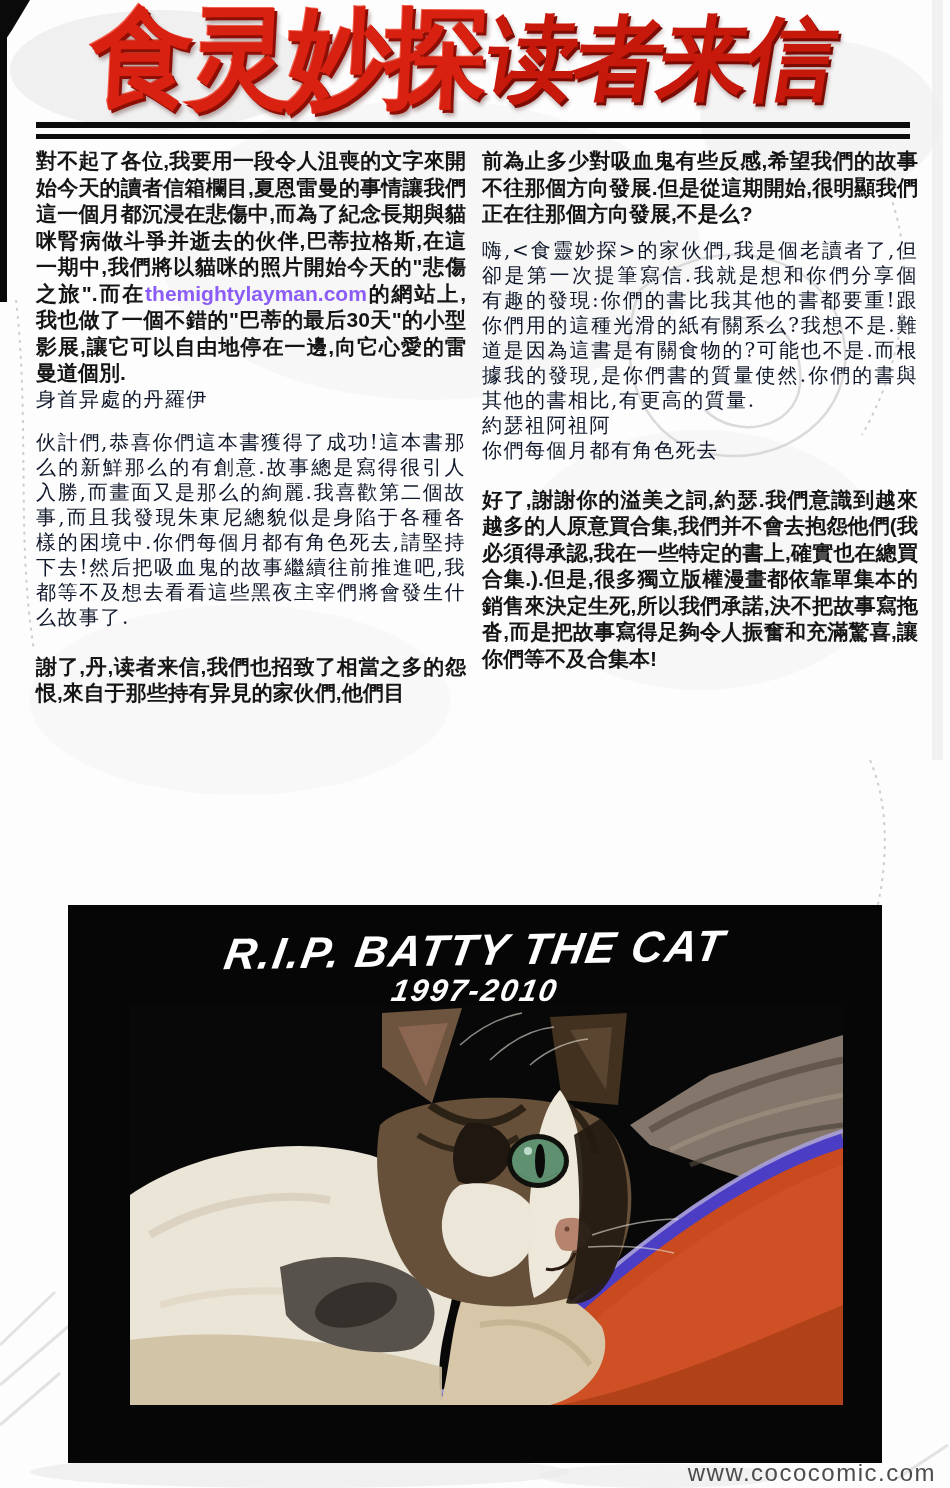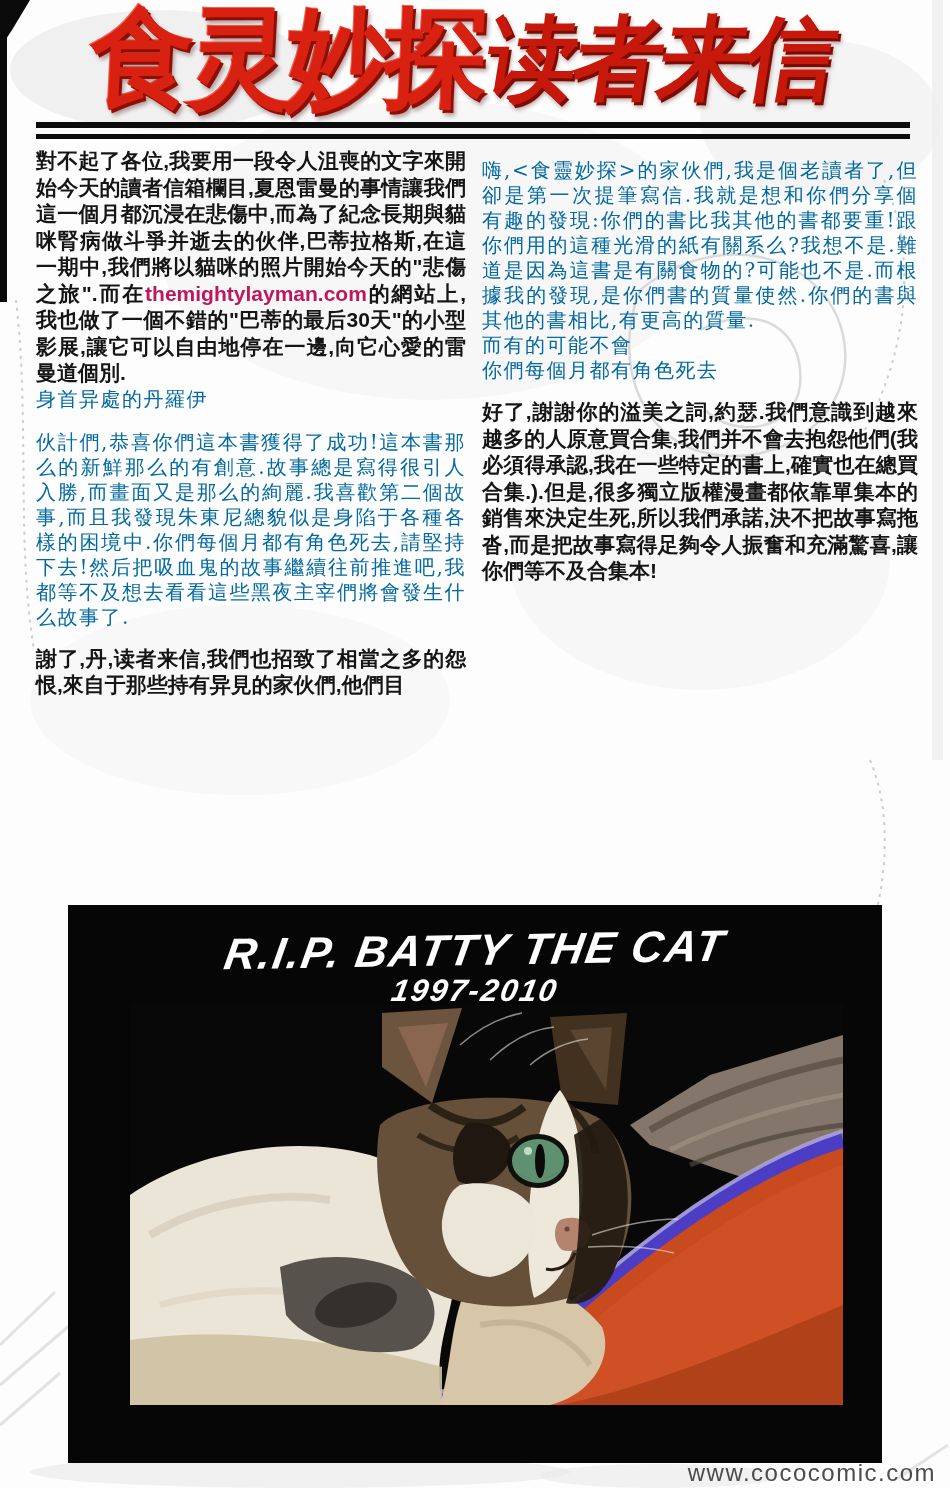--- a/index.html
+++ b/index.html
@@ -43,27 +43,27 @@
   .col-left{left:36px;width:430px;}
   .col-right{left:482px;width:436px;}
   p{margin:0;}
   .sans{
     font-family:"Liberation Sans",sans-serif;font-weight:bold;
     font-size:21px;line-height:26.5px;color:#151515;
     text-align:justify;text-justify:inter-ideograph;
   }
   .kai{
     font-family:"DejaVu Serif","Liberation Serif",serif;font-weight:normal;
-    font-size:20px;line-height:25px;color:#0369a1;letter-spacing:1.5px;
+    font-size:20px;line-height:25px;color:#0f172a;letter-spacing:1.5px;
     text-align:justify;
   }
   .gap-s{margin-top:10px;}
-  .gap-m{margin-top:16px;}
+  .gap-m{margin-top:24px;}
   .gap-l{margin-top:18px;}
-  .link{color:#be185d;}
+  .link{color:#8b5cf6;}
 
   
   .panel{
     position:absolute;left:68px;top:905px;width:814px;height:558px;
     background:#060606;overflow:hidden;
   }
   .rip-title{
     margin-top:20px;text-align:center;color:#ffffff;
     font-family:"Liberation Sans",sans-serif;font-style:italic;font-weight:800;
     font-size:44px;letter-spacing:2px;transform:skewX(-10deg) rotate(-1deg);
@@ -126,22 +126,23 @@
   <div class="double-rule"></div>
 
   <div class="col col-left">
     <p class="sans"><span>對不起了各位,我要用一段令人沮喪的文字來開始今天的讀者信箱欄目,夏恩雷曼的事情讓我們這一個月都沉浸在悲傷中,而為了紀念長期與貓咪腎病做斗爭并逝去的伙伴,巴蒂拉格斯,在這一期中,我們將以貓咪的照片開始今天的"悲傷之旅".而在</span><span class="link">themightylayman.com</span><span>的網站上,我也做了一個不錯的"巴蒂的最后30天"的小型影展,讓它可以自由地停在一邊,向它心愛的雷曼道個別.</span></p>
     <p class="kai">身首异處的丹羅伊</p>
     <p class="kai gap-l">伙計們,恭喜你們這本書獲得了成功!這本書那么的新鮮那么的有創意.故事總是寫得很引人入勝,而畫面又是那么的絢麗.我喜歡第二個故事,而且我發現朱東尼總貌似是身陷于各種各樣的困境中.你們每個月都有角色死去,請堅持下去!然后把吸血鬼的故事繼續往前推進吧,我都等不及想去看看這些黑夜主宰們將會發生什么故事了.</p>
     <p class="sans gap-m">謝了,丹,读者来信,我們也招致了相當之多的怨恨,來自于那些持有异見的家伙們,他們目</p>
   </div>
 
   <div class="col col-right">
+    <p class="sans">前為止多少對吸血鬼有些反感,希望我們的故事不往那個方向發展.但是從這期開始,很明顯我們正在往那個方向發展,不是么?</p>
     <p class="kai gap-s">嗨,&lt;食靈妙探&gt;的家伙們,我是個老讀者了,但卻是第一次提筆寫信.我就是想和你們分享個有趣的發現:你們的書比我其他的書都要重!跟你們用的這種光滑的紙有關系么?我想不是.難道是因為這書是有關食物的?可能也不是.而根據我的發現,是你們書的質量使然.你們的書與其他的書相比,有更高的質量.</p>
-    <p class="kai">而有的可能不會</p>
+    <p class="kai">約瑟祖阿祖阿</p>
     <p class="kai">你們每個月都有角色死去</p>
     <p class="sans gap-m">好了,謝謝你的溢美之詞,約瑟.我們意識到越來越多的人原意買合集,我們并不會去抱怨他們(我必須得承認,我在一些特定的書上,確實也在總買合集.).但是,很多獨立版權漫畫都依靠單集本的銷售來決定生死,所以我們承諾,決不把故事寫拖沓,而是把故事寫得足夠令人振奮和充滿驚喜,讓你們等不及合集本!</p>
   </div>
 
   <div class="panel">
     <div class="rip-title">R.I.P. BATTY THE CAT</div>
     <div class="rip-years">1997-2010</div>
     <div class="rip-caption">•願靈安息,貓咪巴蒂,生于1997,卒于2010.</div>
 
     <svg class="photo-svg" width="713" height="400" viewBox="0 0 713 400" xmlns="http://www.w3.org/2000/svg">

